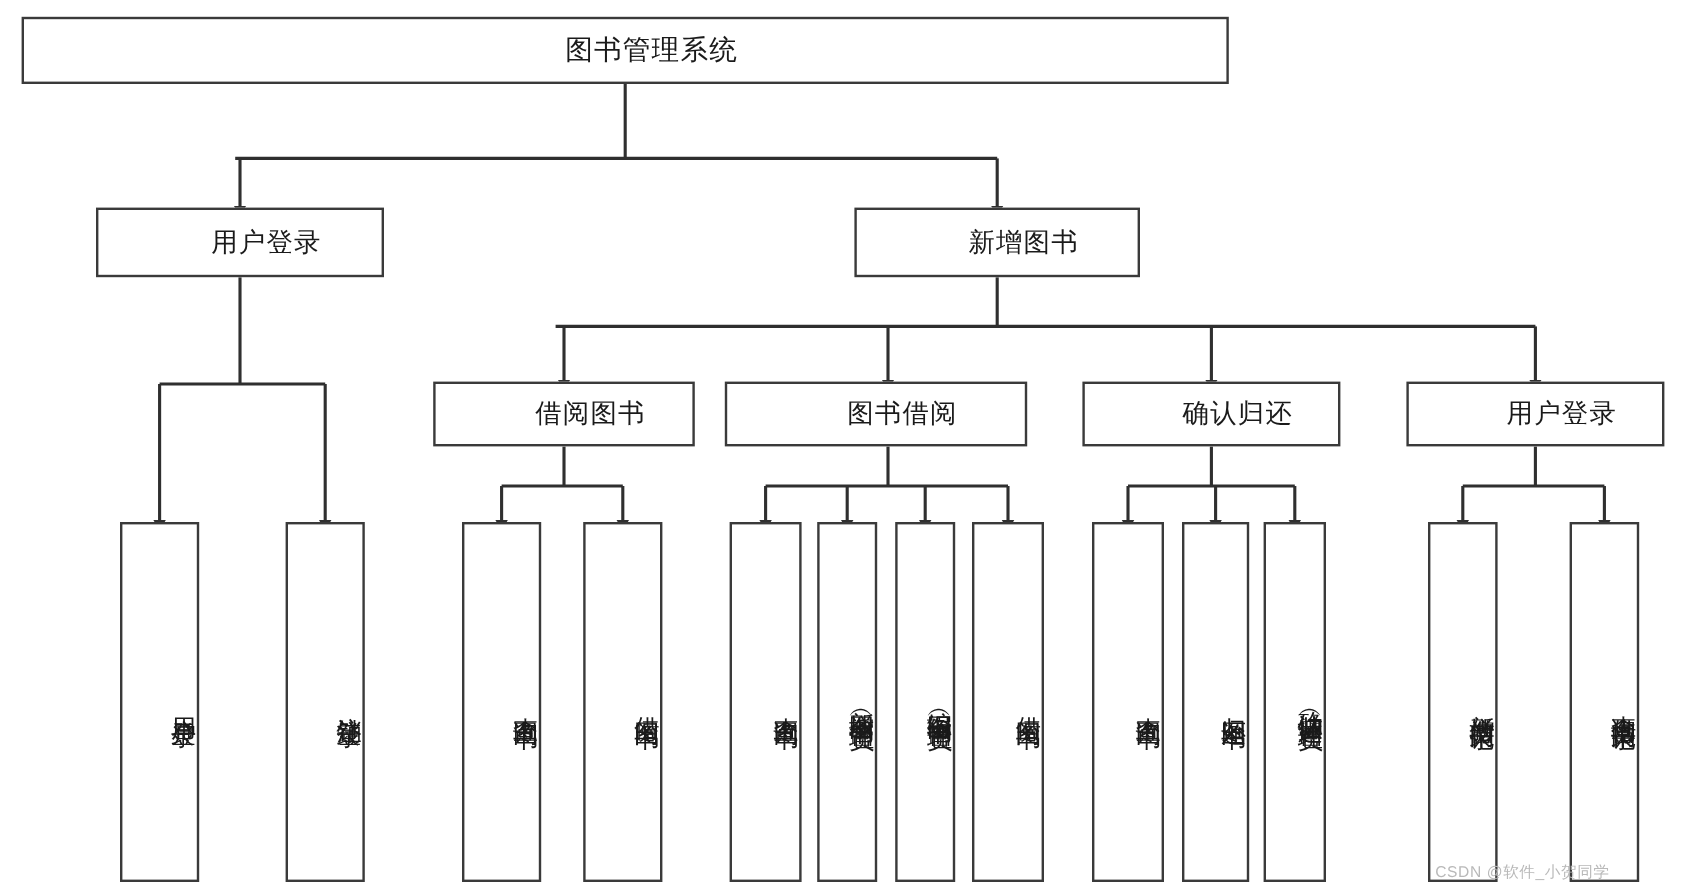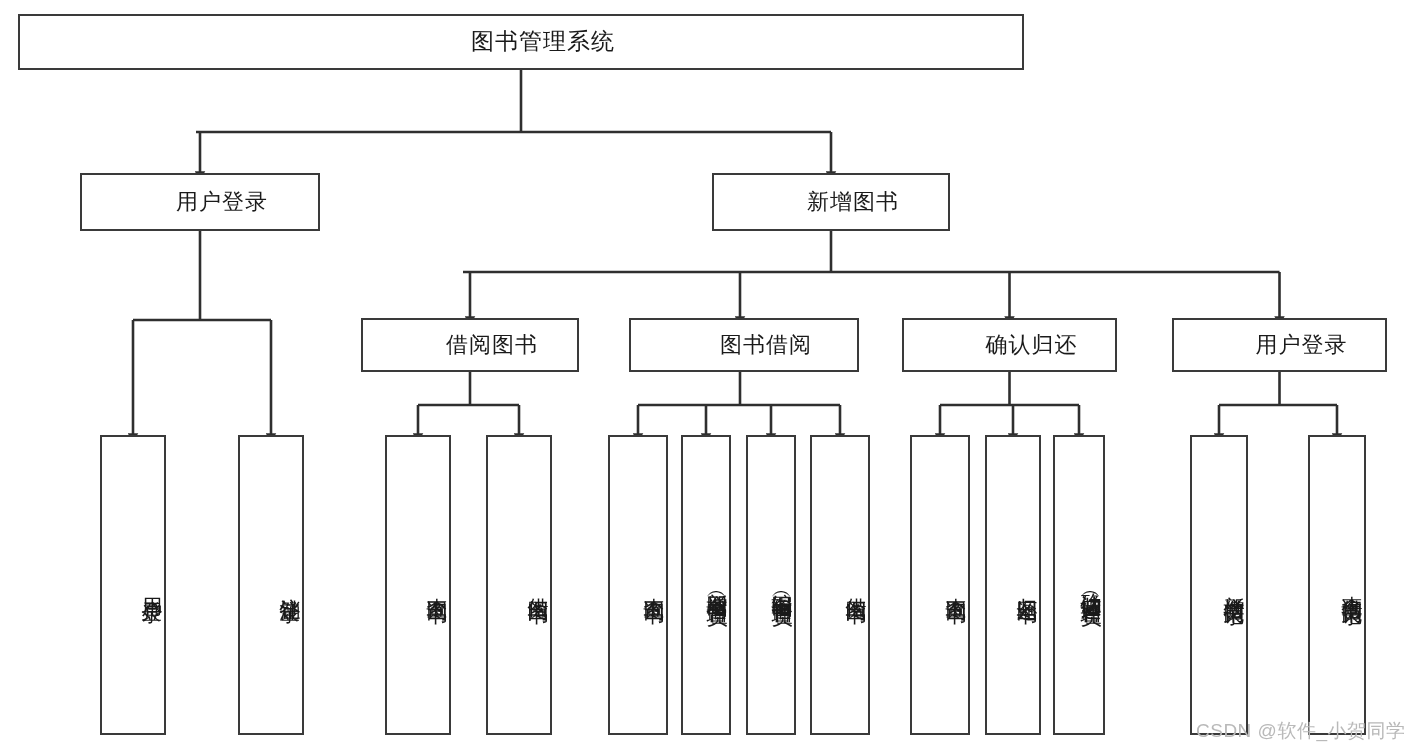--- a/index.html
+++ b/index.html
@@ -57,21 +57,21 @@
     align-items: flex-start;
     justify-content: center;
   }
   .node.vert .vtext {
     writing-mode: vertical-rl;
     text-orientation: upright;
     display: block;
   }
   .watermark {
     position: absolute;
-    font-size: 19px;
+    font-size: 13px;
     color: #b9b9b9;
     white-space: nowrap;
     letter-spacing: 0.5px;
     pointer-events: none;
   }
 </style>
 </head>
 <body>
 
 <div id="canvas">
@@ -126,21 +126,21 @@
   <div class="node horiz" style="left: 80px; top: 173px; width: 240px; height: 58px;">
       <span>用户登录</span>
     </div>
   <div class="node horiz" style="left: 712px; top: 173px; width: 238px; height: 58px;">
       <span>新增图书</span>
     </div>
 
   <div class="node horiz" style="left: 361px; top: 318px; width: 218px; height: 54px;">
       <span>借阅图书</span>
     </div>
-  <div class="node horiz" style="left: 629px; top: 318px; width: 230px; height: 54px;">
+  <div class="node horiz" style="left: 604px; top: 318px; width: 252px; height: 54px;">
       <span>图书借阅</span>
     </div>
   <div class="node horiz" style="left: 902px; top: 318px; width: 215px; height: 54px;">
       <span>确认归还</span>
     </div>
   <div class="node horiz" style="left: 1172px; top: 318px; width: 215px; height: 54px;">
       <span>用户登录</span>
     </div>
 
   <div class="node vert" style="left: 100px; top: 435px; width: 66px; height: 300px;">

